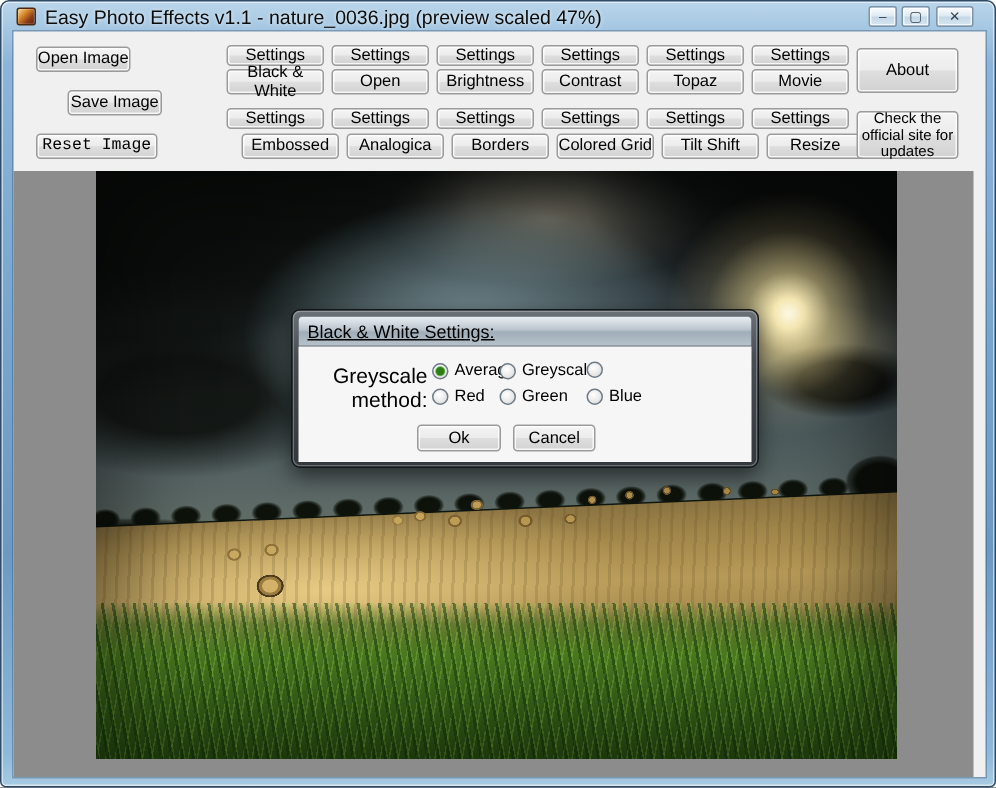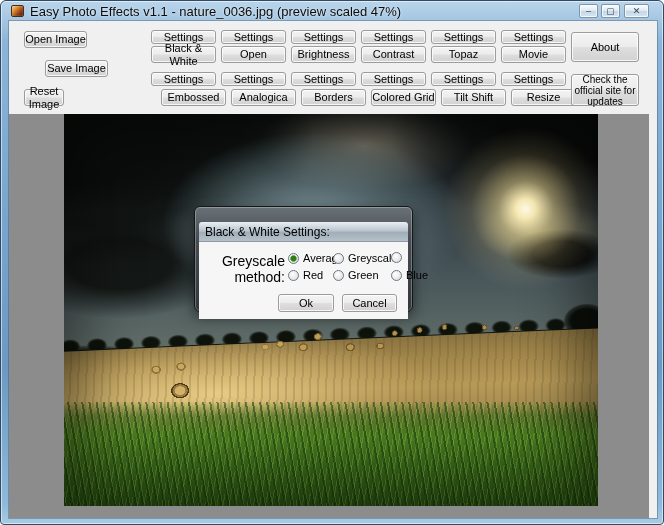--- a/index.html
+++ b/index.html
@@ -30,21 +30,21 @@
     box-shadow:0 0 0 1px rgba(40,70,100,.35);}
 
   
   .btn{position:absolute;display:flex;align-items:center;justify-content:center;
     background:linear-gradient(180deg,#f4f4f4 0%,#ececec 48%,#dedede 52%,#d2d2d2 100%);
     border:1px solid #9b9b9b;border-radius:3px;font-size:11px;color:#000;text-align:center;
     box-shadow:inset 0 0 0 1px rgba(255,255,255,.8);cursor:default;line-height:1.1;}
 
   .btn.open{left:15px;top:10px;width:63px;height:17px;}
   .btn.save{left:15px;top:39px;width:63px;height:17px;margin-left:21px;}
-  .btn.reset{left:15px;top:68px;width:40px;height:17px;}
+  .btn.reset{left:15px;top:68px;width:81px;height:17px;font-family:Liberation Mono, monospace;}
 
   .col0{left:142px;} .col1{left:212px;} .col2{left:282px;}
   .col3{left:352px;} .col4{left:422px;} .col5{left:492px;}
   .btn.set1{top:9px;width:65px;height:14px;font-size:11px;}
   .btn.eff1{top:25px;width:65px;height:17px;}
   .btn.set2{top:51px;width:65px;height:14px;}
   .btn.eff2{top:68px;width:65px;height:17px;margin-left:10px;}
 
   .btn.about{left:562px;top:11px;width:68px;height:30px;}
   .btn.update{left:562px;top:53px;width:68px;height:32px;font-size:10px;padding:1px;}
@@ -96,24 +96,24 @@
       radial-gradient(4px 4px at 455px 20px,#ac8d4c 0 45%,#684f26 50% 68%,transparent 74%),
       radial-gradient(4px 3px at 487px 22px,#a5874a 0 45%,#604a24 50% 68%,transparent 74%);}
   .grass{position:absolute;left:0;top:288px;width:534px;height:104px;
     background:
       repeating-linear-gradient(80deg,rgba(15,55,8,.5) 0 2px,rgba(140,190,70,.28) 2px 3px,transparent 3px 7px),
       repeating-linear-gradient(100deg,rgba(170,215,90,.25) 0 1px,transparent 1px 6px),
       linear-gradient(180deg,rgba(60,90,30,0) 0px,rgba(75,110,35,.75) 14px,#4b7a20 34px,#3a651a 60%,#2a5213 100%);}
   .vignette{position:absolute;inset:0;box-shadow:inset 0 0 60px 18px rgba(0,0,0,.45);}
 
   
-  .dialog{position:absolute;left:193px;top:205px;width:219px;height:106px;border-radius:6px;
+  .dialog{position:absolute;left:193px;top:205px;width:312px;height:106px;border-radius:6px;
     background:linear-gradient(180deg,#6a7177 0%,#474d53 30%,#33383d 100%);
-    border:1px solid #14171a;padding:15px 4px 4px 4px;
-    box-shadow:0 5px 14px rgba(0,0,0,.55),inset 0 0 0 1px rgba(255,255,255,.28);}
+    border:1px solid #14171a;padding:4px 4px 4px 4px;
+    box-shadow:0 5px 14px rgba(0,0,0,.55),inset 0 0 0 1px rgba(255,255,255,.28);text-decoration:underline;}
   .dlg-title{height:20px;border-radius:3px 3px 0 0;padding-left:6px;
     font-size:12px;line-height:20px;color:#000;
     background:linear-gradient(180deg,#eaeff3 0%,#bcc6cf 45%,#a0aeb9 55%,#b6c1ca 100%);
     border-bottom:1px solid #8f9aa4;}
   .dlg-content{position:relative;height:77px;background:#f6f6f6;}
   .dlg-label{position:absolute;left:8px;top:11px;width:78px;text-align:right;font-size:14px;color:#000;}
   .opt{position:absolute;display:flex;align-items:center;gap:4px;font-size:11px;color:#000;cursor:default;}
   .radio{width:11px;height:11px;border-radius:50%;border:1px solid #6e7a85;flex:0 0 auto;
     background:radial-gradient(circle at 40% 35%,#ffffff 0%,#e8e8e8 60%,#cfcfcf 100%);}
   .opt.selected .radio{background:

